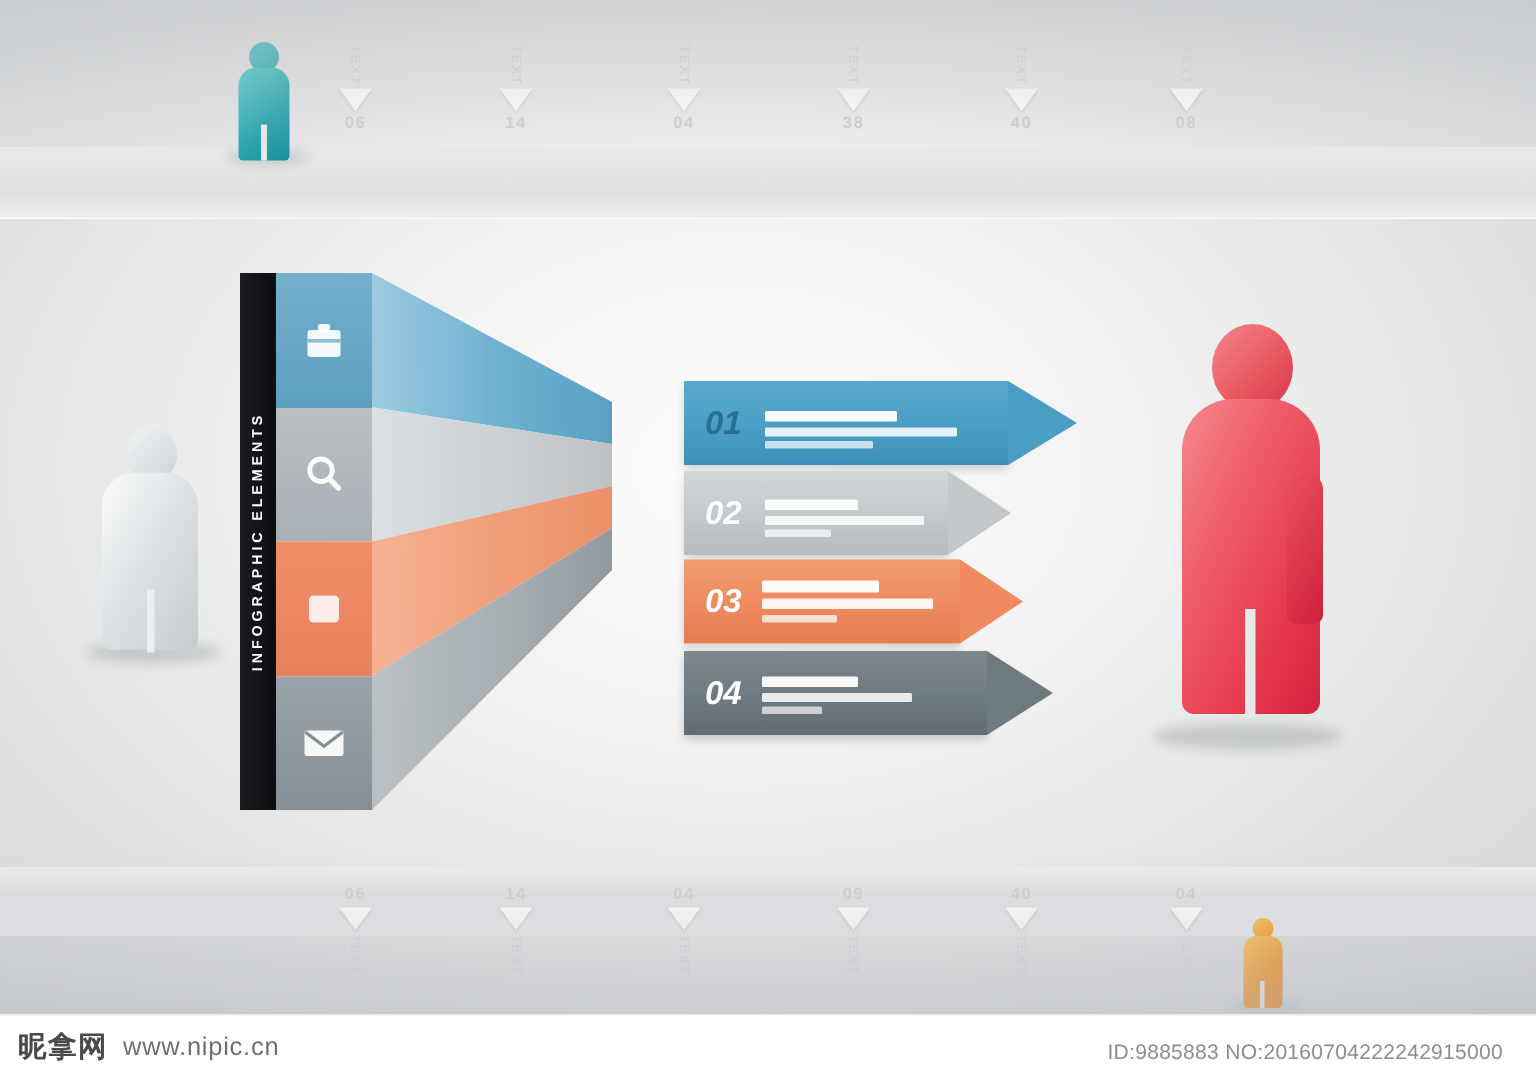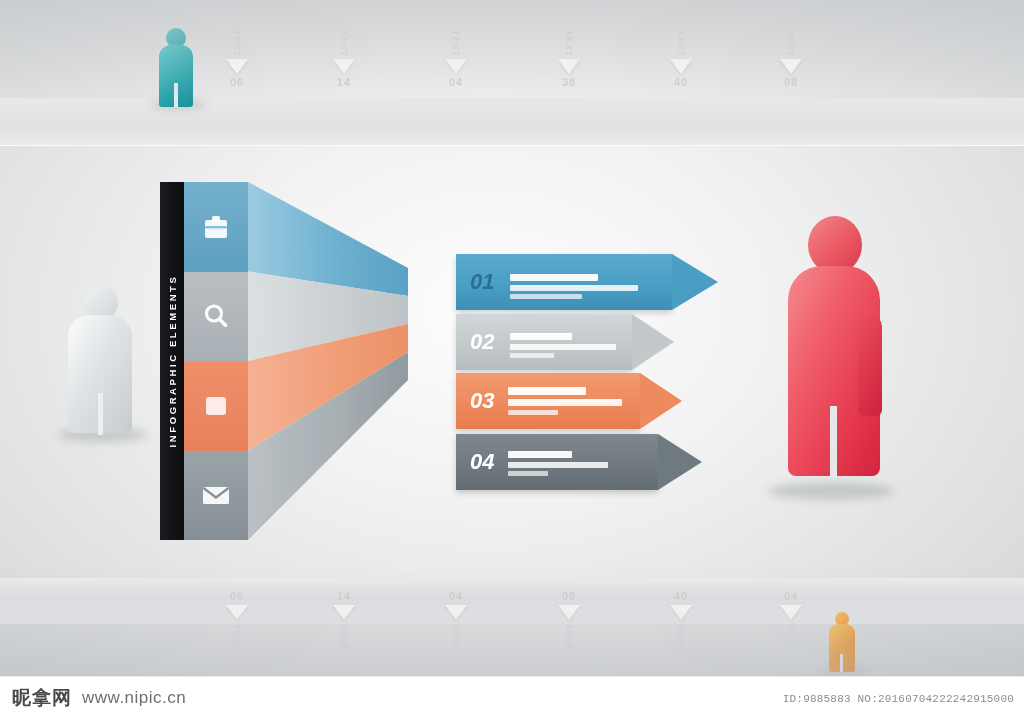--- a/index.html
+++ b/index.html
@@ -263,25 +263,24 @@
     font-family: "DejaVu Sans", sans-serif;
   }
   #logo-url {
     margin-left: 10px;
     font-size: 17px;
     color: #6f6f6f;
     letter-spacing: 0.5px;
   }
   #footer-id {
     position: absolute;
-    right: 10px; top: 16px;
-    font-size: 11px;
+    right: 22px; top: 16px;
+    font-size: 14px;
     color: #8d8d8d;
     letter-spacing: 0.2px;
-    font-family: Liberation Mono, monospace;
   }
 </style>
 </head>
 <body>
 
 <div id="stage">
 
   <div id="art">
 
     <div class="band band-top"></div>

